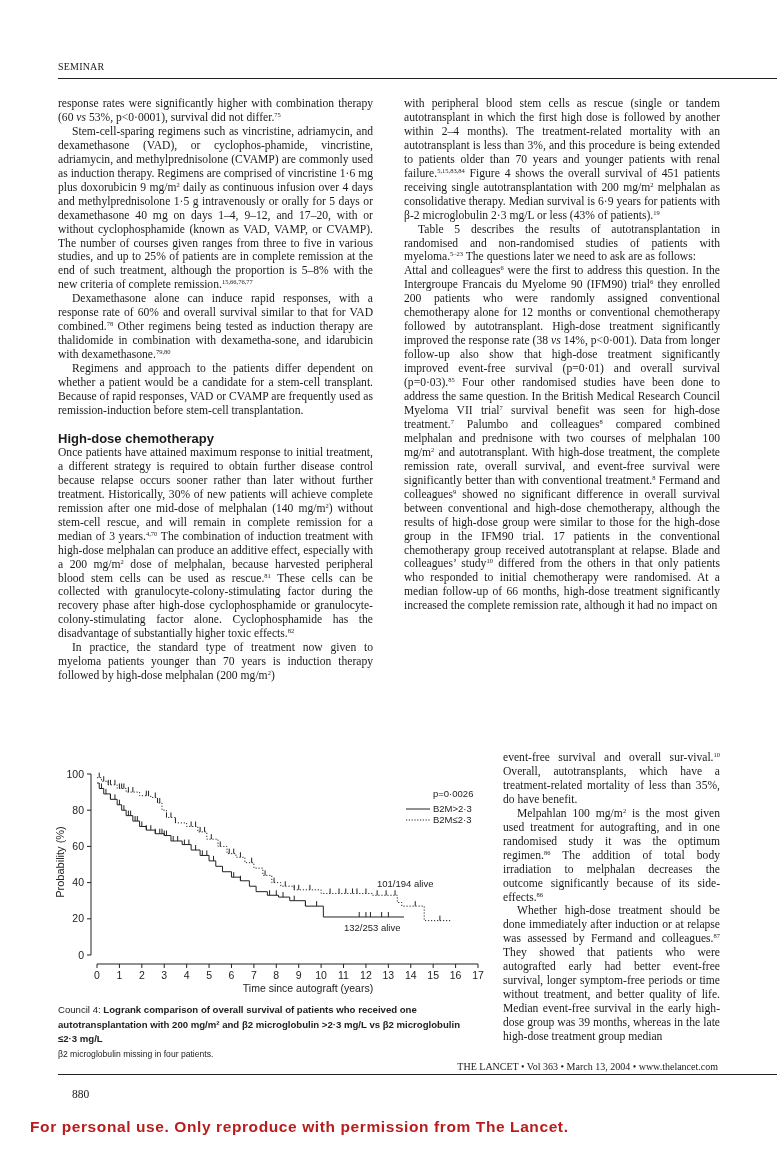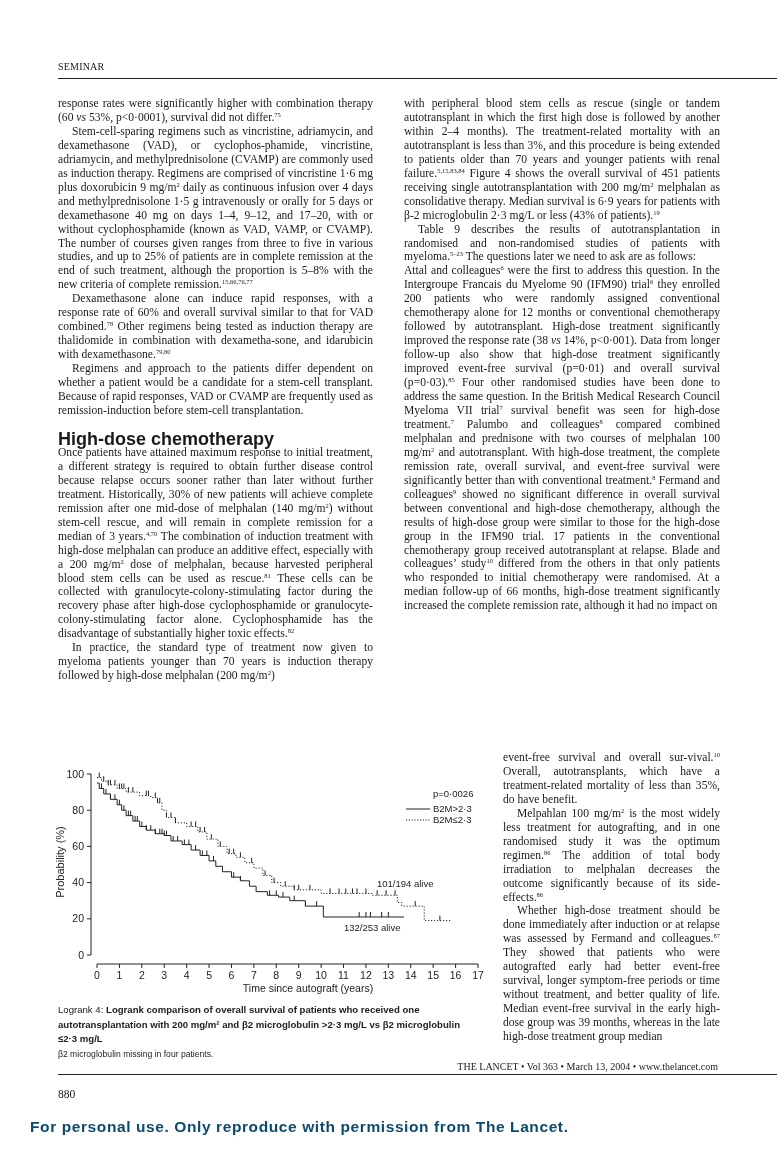--- a/index.html
+++ b/index.html
@@ -6,56 +6,56 @@
   body { width: 780px; height: 1170px; position: relative; overflow: hidden; color: #1a1a1a;
          font-family: "Liberation Serif", "DejaVu Serif", serif; }
   .abs { position: absolute; }
   .running-head { left: 58px; top: 61px; font-size: 10px; letter-spacing: 0.2px; text-align: right; }
   .rule { height: 1px; background: #222; }
   .col { font-size: 11.6px; line-height: 13.95px; text-align: justify; }
   .col p { margin: 0; text-indent: 0; }
   .col p.ind { text-indent: 14px; }
   sup { font-size: 6.5px; vertical-align: 4px; line-height: 0; }
   .h-sans { font-family: "Liberation Sans", "DejaVu Sans", sans-serif; font-weight: bold; }
-  .h1 { font-size: 18px; margin: 14px 0 0 0; line-height: 14px; }
+  .h1 { font-size: 13px; margin: 14px 0 0 0; line-height: 14px; }
   .h2 { font-size: 11.2px; margin: 22px 0 0 0; line-height: 13px; text-align: left; }
   .caption { font-family: "Liberation Sans", "DejaVu Sans", sans-serif; font-size: 9.6px; line-height: 14.5px; color: #222; }
   .caption .b { font-weight: bold; }
   .caption .small { font-size: 8.6px; margin-top: 13px; }
-  .footer-left { left: 58px; top: 1088px; font-size: 11.5px; }
+  .footer-left { left: 72px; top: 1088px; font-size: 11.5px; }
   .footer-right { right: 62px; top: 1061px; font-size: 10px; }
   .watermark { left: 30px; top: 1118px; font-family: "Liberation Sans", "DejaVu Sans", sans-serif;
-               font-size: 15.5px; font-weight: bold; color: #0c4a6e; letter-spacing: 0.6px; }
+               font-size: 15.5px; font-weight: bold; color: #b91c1c; letter-spacing: 0.6px; }
   svg text { font-family: "Liberation Sans", "DejaVu Sans", sans-serif; fill: #222; }
 </style>
 </head>
 <body>
 
 <div class="abs running-head">SEMINAR</div>
 <div class="abs rule" style="left:58px; top:78px; width:719px;"></div>
 
 <div class="abs col" style="left:58px; top:97px; width:315px;">
   <p><span>response rates were significantly higher with combination therapy (60 </span><i>vs</i><span> 53%, p&lt;0·0001), survival did not differ.</span><sup>75</sup></p>
   <p class="ind"><span>Stem-cell-sparing regimens such as vincristine, adriamycin, and dexamethasone (VAD), or cyclophos-phamide, vincristine, adriamycin, and methylprednisolone (CVAMP) are commonly used as induction therapy. Regimens are comprised of vincristine 1·6 mg plus doxorubicin 9 mg/m</span><sup>2</sup><span> daily as continuous infusion over 4 days and methylprednisolone 1·5 g intravenously or orally for 5 days or dexamethasone 40 mg on days 1–4, 9–12, and 17–20, with or without cyclophosphamide (known as VAD, VAMP, or CVAMP). The number of courses given ranges from three to five in various studies, and up to 25% of patients are in complete remission at the end of such treatment, although the proportion is 5–8% with the new criteria of complete remission.</span><sup>15,66,76,77</sup></p>
   <p class="ind"><span>Dexamethasone alone can induce rapid responses, with a response rate of 60% and overall survival similar to that for VAD combined.</span><sup>78</sup><span> Other regimens being tested as induction therapy are thalidomide in combination with dexametha-sone, and idarubicin with dexamethasone.</span><sup>79,80</sup></p>
   <p class="ind"><span>Regimens and approach to the patients differ dependent on whether a patient would be a candidate for a stem-cell transplant. Because of rapid responses, VAD or CVAMP are frequently used as remission-induction before stem-cell transplantation.</span></p>
   <div class="h-sans h1">High-dose chemotherapy</div>
   <p><span>Once patients have attained maximum response to initial treatment, a different strategy is required to obtain further disease control because relapse occurs sooner rather than later without further treatment. Historically, 30% of new patients will achieve complete remission after one mid-dose of melphalan (140 mg/m</span><sup>2</sup><span>) without stem-cell rescue, and will remain in complete remission for a median of 3 years.</span><sup>4,70</sup><span> The combination of induction treatment with high-dose melphalan can produce an additive effect, especially with a 200 mg/m</span><sup>2</sup><span> dose of melphalan, because harvested peripheral blood stem cells can be used as rescue.</span><sup>81</sup><span> These cells can be collected with granulocyte-colony-stimulating factor during the recovery phase after high-dose cyclophosphamide or granulocyte-colony-stimulating factor alone. Cyclophosphamide has the disadvantage of substantially higher toxic effects.</span><sup>82</sup></p>
   <p class="ind"><span>In practice, the standard type of treatment now given to myeloma patients younger than 70 years is induction therapy followed by high-dose melphalan (200 mg/m</span><sup>2</sup><span>)</span></p>
 </div>
 
 <div class="abs col" style="left:404px; top:97px; width:316px;">
   <p><span>with peripheral blood stem cells as rescue (single or tandem autotransplant in which the first high dose is followed by another within 2–4 months). The treatment-related mortality with an autotransplant is less than 3%, and this procedure is being extended to patients older than 70 years and younger patients with renal failure.</span><sup>5,15,83,84</sup><span> Figure 4 shows the overall survival of 451 patients receiving single autotransplantation with 200 mg/m</span><sup>2</sup><span> melphalan as consolidative therapy. Median survival is 6·9 years for patients with β-2 microglobulin 2·3 mg/L or less (43% of patients).</span><sup>19</sup></p>
-  <p class="ind"><span>Table 9 describes the results of autotransplantation in randomised and non-randomised studies of patients with myeloma.</span><sup>5–23</sup><span> The questions later we need to ask are as follows:</span></p>
+  <p class="ind"><span>Table 5 describes the results of autotransplantation in randomised and non-randomised studies of patients with myeloma.</span><sup>5–23</sup><span> The questions later we need to ask are as follows:</span></p>
   <p><span>Attal and colleagues</span><sup>6</sup><span> were the first to address this question. In the Intergroupe Francais du Myelome 90 (IFM90) trial</span><sup>6</sup><span>  they enrolled 200 patients who were randomly assigned conventional chemotherapy alone for 12 months or conventional chemotherapy followed by autotransplant. High-dose treatment significantly improved the response rate (38 </span><i>vs</i><span> 14%, p&lt;0·001). Data from longer follow-up also show that high-dose treatment significantly improved event-free survival (p=0·01) and overall survival (p=0·03).</span><sup>85</sup><span> Four other randomised studies have been done to address the same question. In the British Medical Research Council Myeloma VII trial</span><sup>7</sup><span> survival benefit was seen for high-dose treatment.</span><sup>7</sup><span> Palumbo and colleagues</span><sup>8</sup><span> compared combined melphalan and prednisone with two courses of melphalan 100 mg/m</span><sup>2</sup><span> and autotransplant. With high-dose treatment, the complete remission rate, overall survival, and event-free survival were significantly better than with conventional treatment.</span><sup>8</sup><span> Fermand and colleagues</span><sup>9</sup><span> showed no significant difference in overall survival between conventional and high-dose chemotherapy, although the results of high-dose group were similar to those for the high-dose group in the IFM90 trial. 17 patients in the conventional chemotherapy group received autotransplant at relapse. Blade and colleagues’ study</span><sup>10</sup><span> differed from the others in that only patients who responded to initial chemotherapy were randomised. At a median follow-up of 66 months, high-dose treatment significantly increased the complete remission rate, although it had no impact on</span></p>
 </div>
 
 <div class="abs col" style="left:503px; top:751px; width:217px;">
   <p><span>event-free survival and overall sur-vival.</span><sup>10</sup><span> Overall, autotransplants, which have a treatment-related mortality of less than 35%, do have benefit.</span></p>
-  <p class="ind"><span>Melpahlan 100 mg/m</span><sup>2</sup><span> is the most widely less treatment for autografting, and in one randomised study it was the optimum regimen.</span><sup>86</sup><span> The addition of total body irradiation to melphalan decreases the outcome significantly because of its side-effects.</span><sup>86</sup></p>
+  <p class="ind"><span>Melpahlan 100 mg/m</span><sup>2</sup><span> is the most given used treatment for autografting, and in one randomised study it was the optimum regimen.</span><sup>86</sup><span> The addition of total body irradiation to melphalan decreases the outcome significantly because of its side-effects.</span><sup>86</sup></p>
   <p class="ind"><span>Whether high-dose treatment should be done immediately after induction or at relapse was assessed by Fermand and colleagues.</span><sup>87</sup><span> They showed that patients who were autografted early had better event-free survival, longer symptom-free periods or time without treatment, and better quality of life. Median event-free survival in the early high-dose group was 39 months, whereas in the late high-dose treatment group median</span></p>
 </div>
 
 <svg class="abs" style="left:40px; top:762px;" width="450" height="238" viewBox="0 0 450 238">
   <g id="axes">
       <line x1="51" y1="12" x2="51" y2="193" stroke="#222" stroke-width="1"></line>
       <line x1="47" y1="193" x2="51" y2="193" stroke="#222" stroke-width="1"></line>
       <text x="44" y="196.5" font-size="10.5" text-anchor="end">0</text>
       <line x1="47" y1="156.8" x2="51" y2="156.8" stroke="#222" stroke-width="1"></line>
       <text x="44" y="160.3" font-size="10.5" text-anchor="end">20</text>
@@ -198,20 +198,20 @@
   <text font-size="9.5" x="393" y="35">p=0·0026</text>
   <line x1="366" y1="47" x2="390" y2="47" stroke="#222" stroke-width="1"></line>
   <text font-size="9.5" x="393" y="50">B2M&gt;2·3</text>
   <line x1="366" y1="58" x2="390" y2="58" stroke="#222" stroke-width="1" stroke-dasharray="1.2,1.6"></line>
   <text font-size="9.5" x="393" y="61">B2M≤2·3</text>
   <text font-size="9.5" x="337" y="125">101/194 alive</text>
   <text font-size="9.5" x="304" y="169">132/253 alive</text>
 </svg>
 
 <div class="abs caption" style="left:58px; top:1003px; width:420px;">
-  <span>Logrank 4: </span><span class="b">Logrank comparison of overall survival of patients who received one autotransplantation with 200 mg/m² and β2 microglobulin &gt;2·3 mg/L vs β2 microglobulin ≤2·3 mg/L</span><br>
+  <span>Council 4: </span><span class="b">Logrank comparison of overall survival of patients who received one autotransplantation with 200 mg/m² and β2 microglobulin &gt;2·3 mg/L vs β2 microglobulin ≤2·3 mg/L</span><br>
   <span class="small">β2 microglobulin missing in four patients.</span>
 </div>
 
 <div class="abs rule" style="left:58px; top:1074px; width:719px;"></div>
 <div class="abs footer-left">880</div>
 <div class="abs footer-right">THE LANCET • Vol 363 • March 13, 2004 • www.thelancet.com</div>
 <div class="abs watermark">For personal use. Only reproduce with permission from The Lancet.</div>
 
 </body></html>

